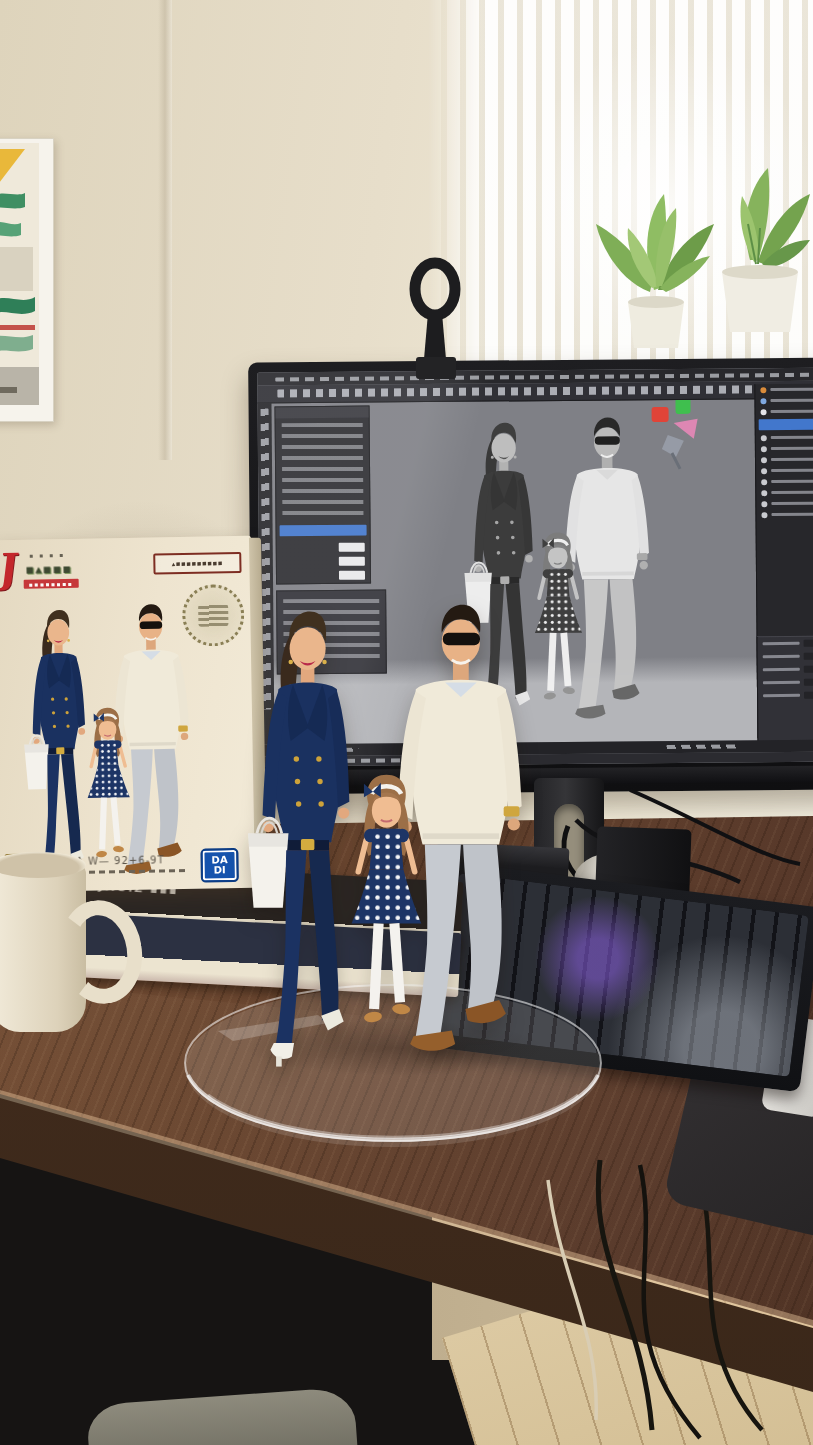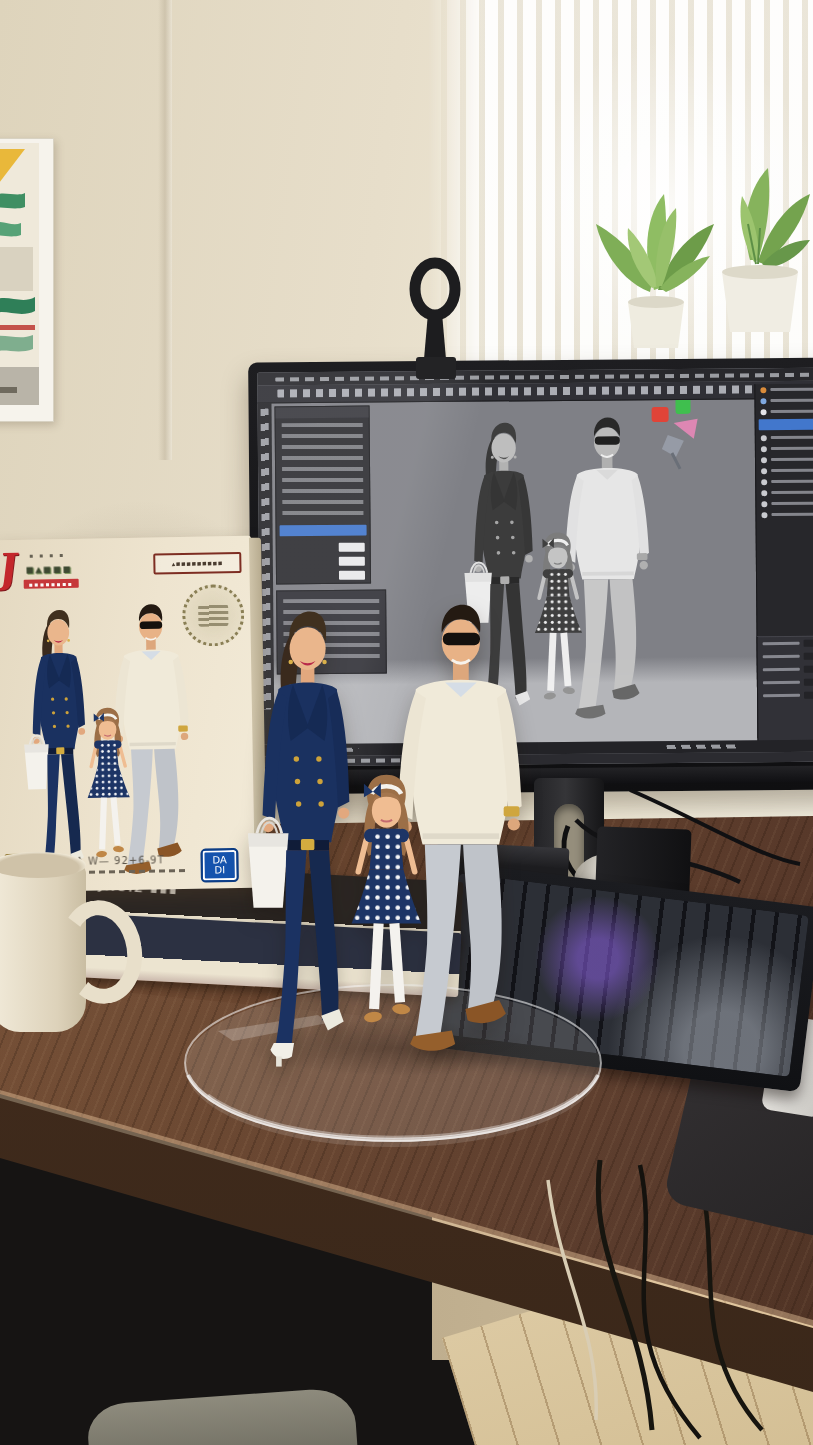--- a/index.html
+++ b/index.html
@@ -143,21 +143,21 @@
   #box-art{position:absolute;left:14px;top:58px;width:204px;}
   #box-footer{position:absolute;left:0;bottom:6px;width:100%;height:34px;}
   #box-badge{position:absolute;left:8px;top:2px;width:44px;height:24px;background:linear-gradient(180deg,#d8bc6a,#b59339);
      border:1px solid #8a6f26;border-radius:3px;color:#4c3c12;font-size:10px;font-weight:bold;
      display:flex;align-items:center;justify-content:center;}
   #box-code{position:absolute;left:62px;top:5px;font-size:10px;color:#4d463c;letter-spacing:1px;filter:blur(.35px);}
   #box-code-sub{position:absolute;left:62px;top:20px;width:130px;height:3px;
      background:repeating-linear-gradient(90deg,#6b6356 0 6px,transparent 6px 10px);}
   #box-brand{position:absolute;right:18px;top:0px;width:34px;height:30px;background:#1553ad;border-radius:5px;
      border:2px solid #0d3d85;display:flex;flex-direction:column;align-items:center;justify-content:center;
-     color:#fff;font-weight:normal;font-size:10px;line-height:1.05;box-shadow:inset 0 0 0 2px #fff;}
+     color:#fff;font-weight:bold;font-size:10px;line-height:1.05;box-shadow:inset 0 0 0 2px #fff;}
   
   #disc{left:178px;top:975px;width:430px;height:190px;z-index:10;}
   #figures{left:222px;top:590px;width:338px;z-index:11;filter:drop-shadow(0 10px 10px rgba(20,10,5,.25));}
   #fig-shadow{left:245px;top:1020px;width:300px;height:56px;border-radius:50%;z-index:10;
      background:radial-gradient(closest-side,rgba(25,15,10,.30),rgba(25,15,10,0));}
   #cables,#cables-under{z-index:8;pointer-events:none;}
   .tofu{opacity:.9}
 </style>
 </head>
 <body>

